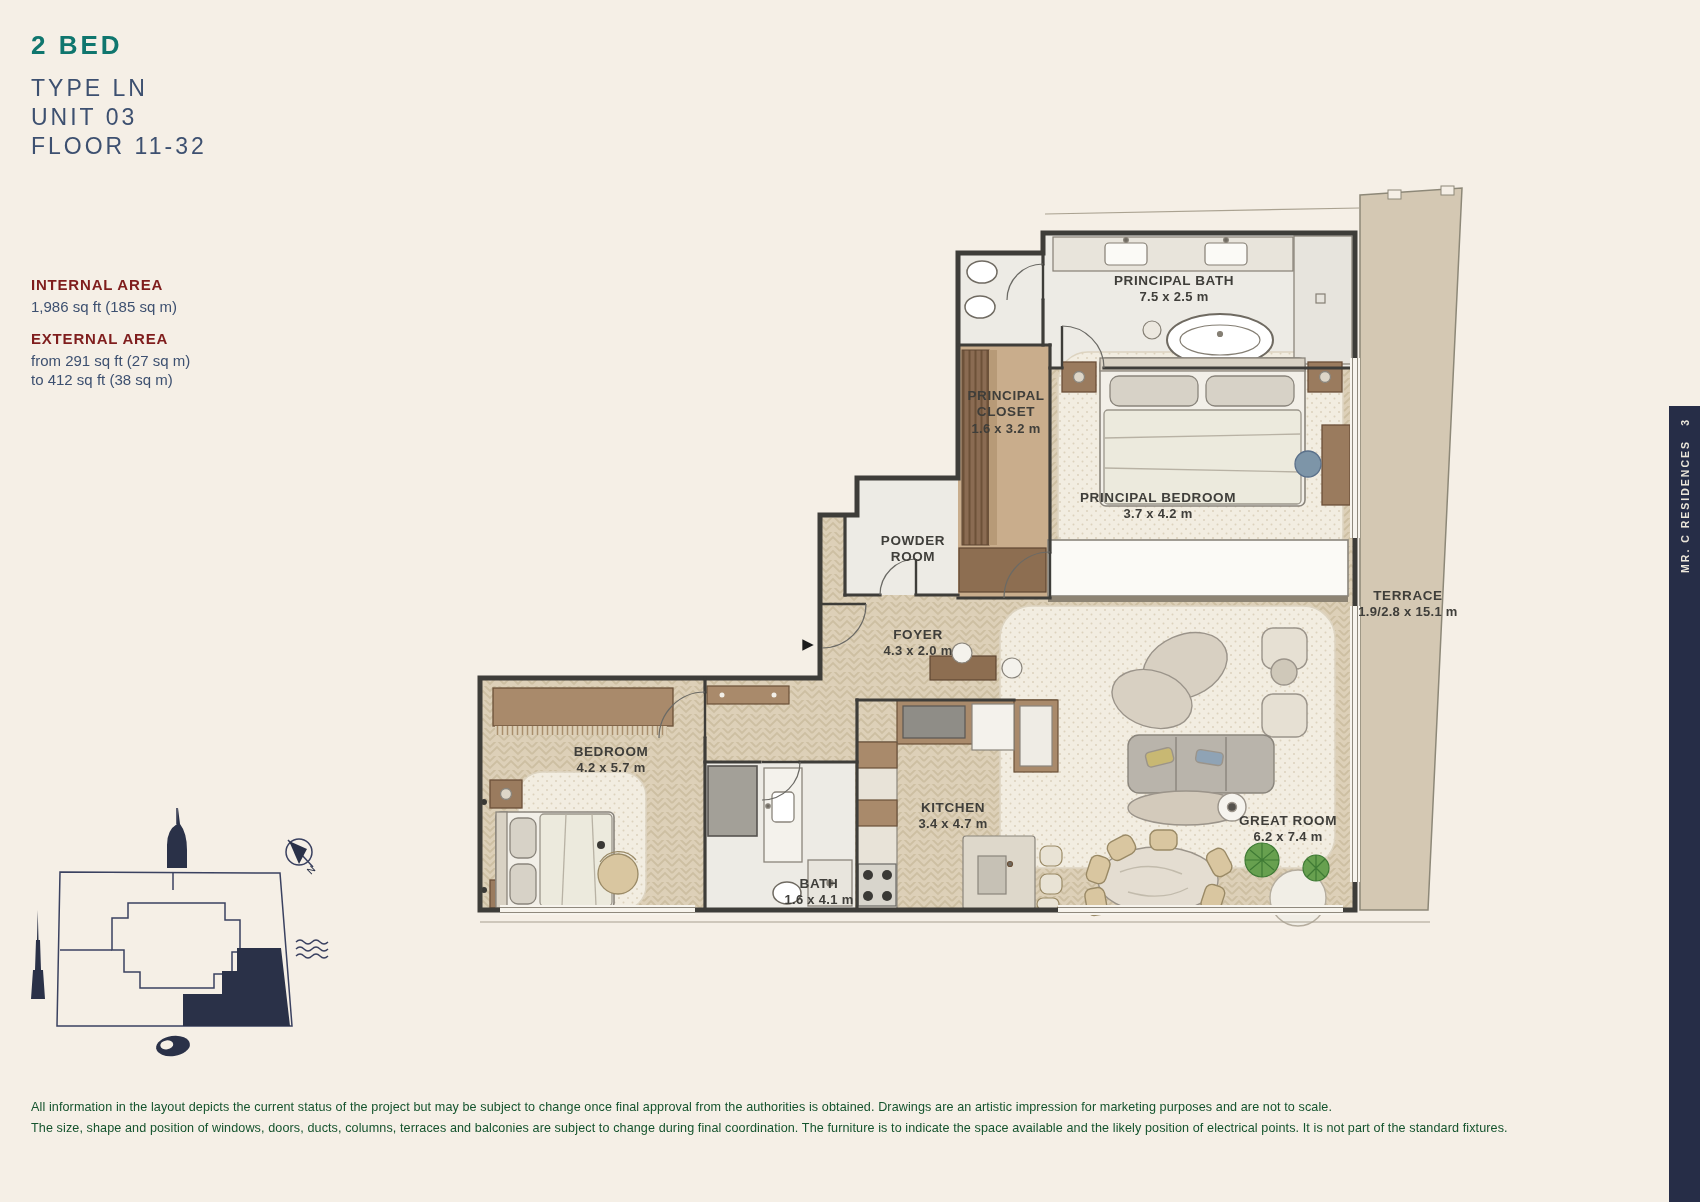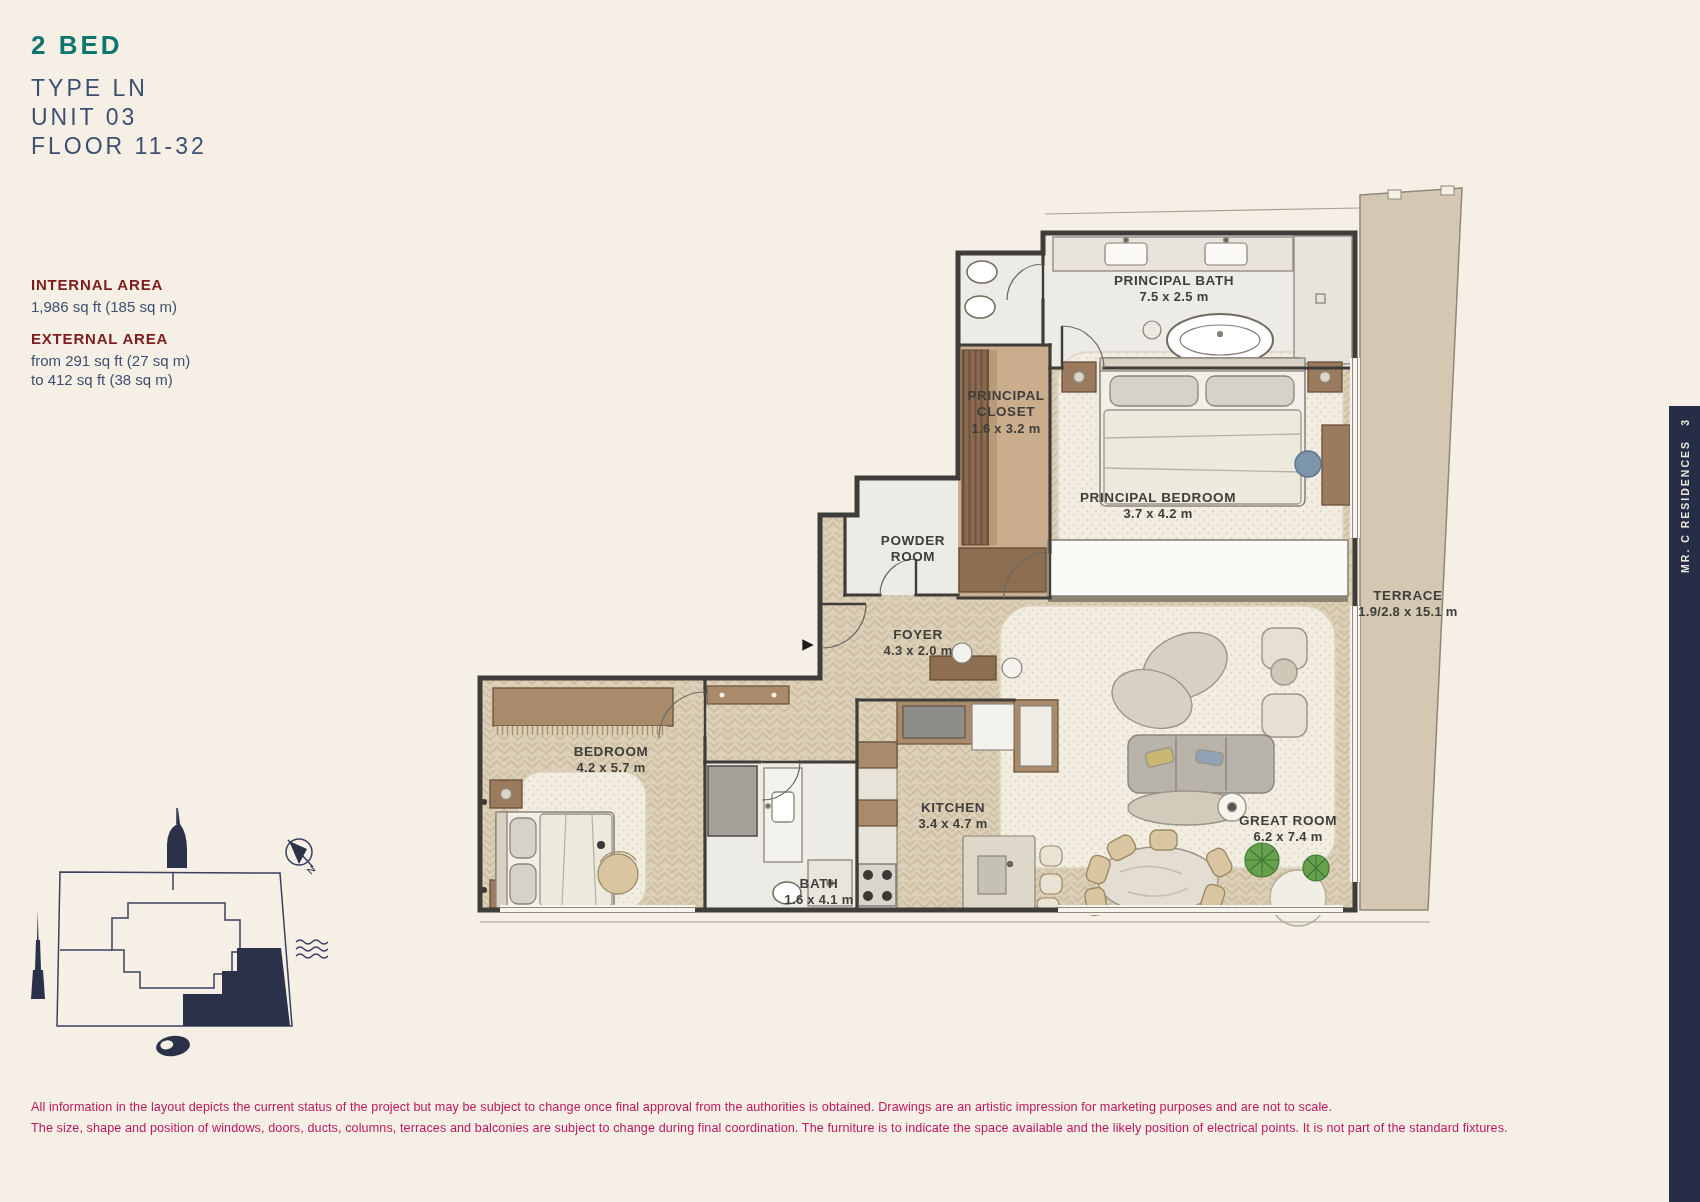--- a/index.html
+++ b/index.html
@@ -32,21 +32,21 @@
     right:0;top:406px;width:31px;height:796px;background:#262d47;z-index:8;
     display:flex;flex-direction:column;align-items:center;
   }
   .side-tab span{
     writing-mode:vertical-rl;transform:rotate(180deg);
     color:#ebe6da;font-size:10.5px;letter-spacing:2px;font-weight:600;
   }
   .side-tab .pageno{margin-top:12px;font-weight:700;}
   .side-tab .brand{margin-top:14px;}
   
-  .footer-line{left:31px;font-size:12.6px;color:#be185d;letter-spacing:0.1px;white-space:nowrap;}
+  .footer-line{left:31px;font-size:12.6px;color:#14532d;letter-spacing:0.1px;white-space:nowrap;}
   svg{position:absolute;left:0;top:0;}
   text{font-family:"Liberation Sans",sans-serif;}
 </style>
 </head>
 <body>
 
 <svg width="1700" height="1202" viewBox="0 0 1700 1202">
   <defs>
     <pattern id="wood" width="28" height="14" patternUnits="userSpaceOnUse">
       <rect width="28" height="14" fill="#ddd0b8"></rect>

